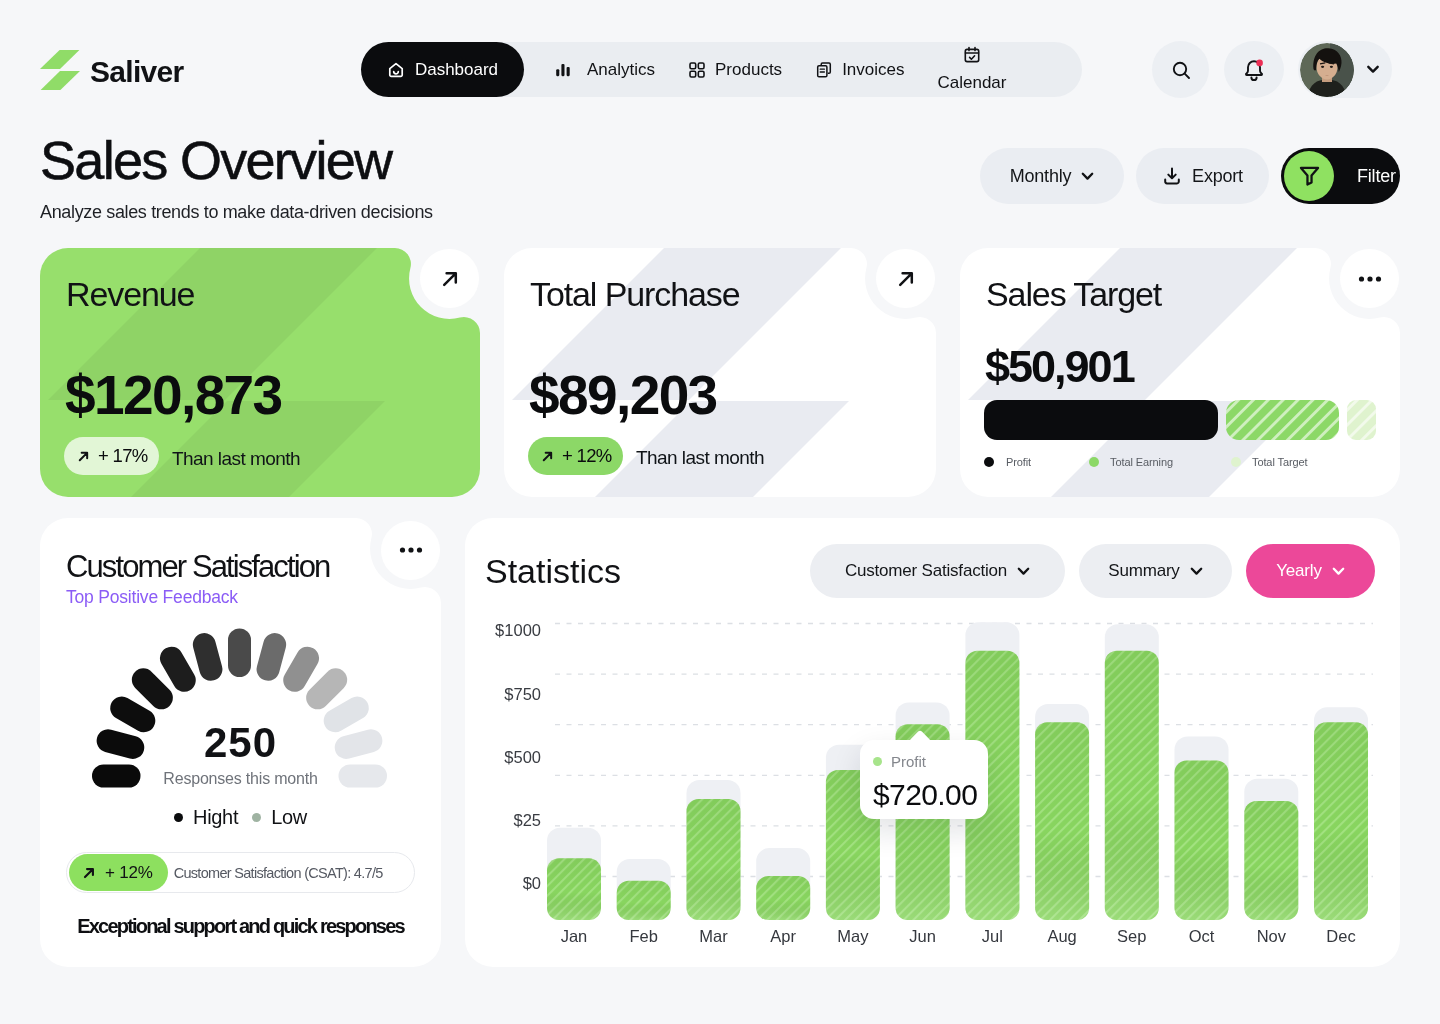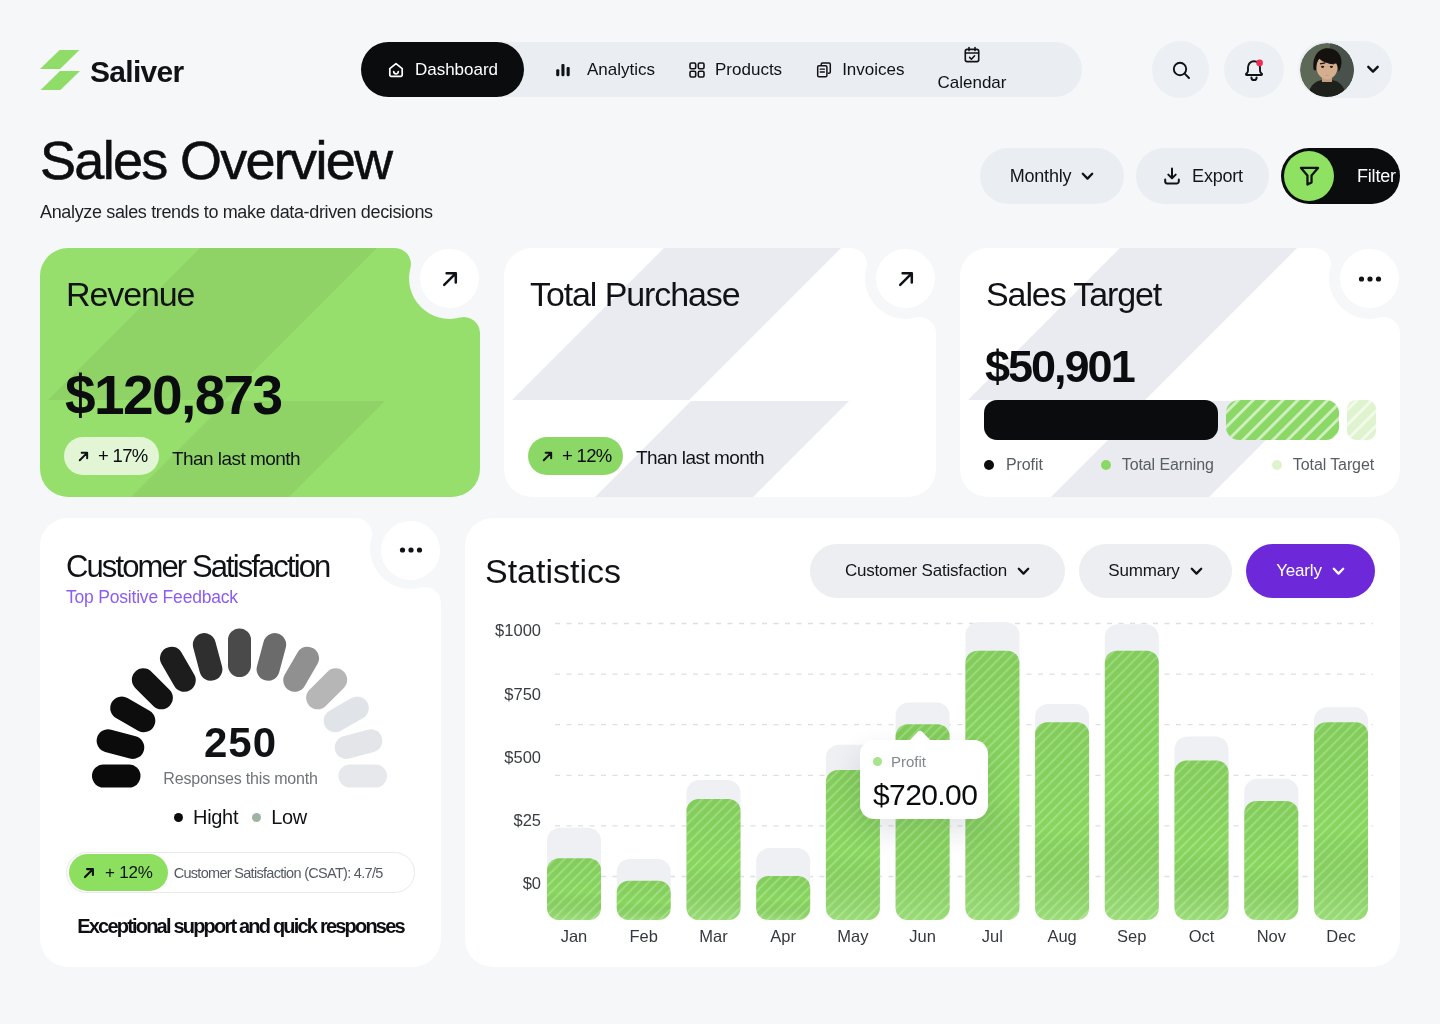--- a/index.html
+++ b/index.html
@@ -154,20 +154,21 @@
     </svg>
   <svg class="notch" width="110" height="110" viewBox="0 0 110 110">
       <path d="M 24.9 0 A 16 16 0 0 1 40.4 20.1 A 40.5 40.5 0 0 0 89.9 69.6 A 16 16 0 0 1 110 85.1 L 110 0 Z" fill="#F6F7F9"></path>
     </svg>
     <div class="cbtn">
       <svg width="24" height="24" viewBox="0 0 24 24" fill="none">
         <path d="M6.2 17.8 L17.2 6.8 M8.6 6.2 H17.8 V15.4" stroke="#111215" stroke-width="2.5" stroke-linecap="round" stroke-linejoin="round"></path>
       </svg>
     </div>
   <div class="ctitle">Total Purchase</div>
+  <div class="bignum" style="top:115px;">$89,203</div>
   <div class="badge" style="left:24px;top:189px;background:#8CD867;">
       <svg width="15" height="15" viewBox="0 0 18 18" fill="none">
         <path d="M4.5 13.5 L13 5 M6.8 4.6 H13.4 V11.2" stroke="#111215" stroke-width="2.4" stroke-linecap="round" stroke-linejoin="round"></path>
       </svg>
       <span>+ 12%</span>
     </div>
   <div class="tlm" style="left:132px;top:199px;">Than last month</div>
 </div>
 
 <div class="card" style="left:960px;top:248px;width:440px;height:249px;">
@@ -195,21 +196,21 @@
         </pattern>
     <pattern id="hp2" width="10.5" height="10.5" patternUnits="userSpaceOnUse" patternTransform="rotate(45)">
           <rect width="10.5" height="10.5" fill="#DFF3CE"></rect>
           <rect width="2.9" height="10.5" fill="#fff" opacity="0.6"></rect>
         </pattern>
       </defs>
     <rect x="0" y="0" width="234" height="40" rx="13" fill="#0B0C0E"></rect>
     <rect x="242" y="0" width="113" height="40" rx="13" fill="url(#hp)"></rect>
     <rect x="363" y="0" width="29" height="40" rx="9" fill="url(#hp2)"></rect>
   </svg>
-  <div class="abs" style="left:24px;top:208px;display:flex;align-items:center;font-size:16px;color:#585C63;letter-spacing:-0.1px;">
+  <div class="abs" style="left:24px;top:208px;display:flex;align-items:center;font-size:11px;color:#585C63;letter-spacing:-0.1px;">
     <span style="width:10px;height:10px;border-radius:50%;background:#0B0C0E;margin-right:12px;"></span>Profit
     <span style="width:10px;height:10px;border-radius:50%;background:#8CD867;margin-left:58px;margin-right:11px;"></span>Total Earning
     <span style="width:10px;height:10px;border-radius:50%;background:#DFF3CE;margin-left:58px;margin-right:11px;"></span>Total Target
   </div>
 </div>
 
 <div class="card" style="left:40px;top:518px;width:401px;height:449px;">
   <svg class="notch" width="110" height="110" viewBox="0 0 110 110">
       <path d="M 24.9 0 A 16 16 0 0 1 40.4 20.1 A 40.5 40.5 0 0 0 89.9 69.6 A 16 16 0 0 1 110 85.1 L 110 0 Z" fill="#F6F7F9"></path>
     </svg>
@@ -284,21 +285,21 @@
 </div>
 
 <div class="card" style="left:465px;top:518px;width:935px;height:449px;">
   <div class="ctitle" style="left:20px;top:34px;font-size:34px;letter-spacing:0;">Statistics</div>
   <div class="abs gpill" style="left:345px;top:26px;width:255px;height:54px;font-size:17px;background:#ECEEF2;">Customer Satisfaction <svg width="13" height="9" viewBox="0 0 13 9" fill="none">
         <path d="M1.8 1.8 L6.5 6.6 L11.2 1.8" stroke="#111215" stroke-width="2.3" stroke-linecap="round" stroke-linejoin="round"></path>
       </svg></div>
   <div class="abs gpill" style="left:614px;top:26px;width:153px;height:54px;font-size:17px;background:#ECEEF2;">Summary <svg width="13" height="9" viewBox="0 0 13 9" fill="none">
         <path d="M1.8 1.8 L6.5 6.6 L11.2 1.8" stroke="#111215" stroke-width="2.3" stroke-linecap="round" stroke-linejoin="round"></path>
       </svg></div>
-  <div class="abs gpill" style="left:781px;top:26px;width:129px;height:54px;font-size:17px;background:#6d28d9;color:#fff;">Yearly <svg width="13" height="9" viewBox="0 0 13 9" fill="none">
+  <div class="abs gpill" style="left:781px;top:26px;width:129px;height:54px;font-size:17px;background:#ec4899;color:#fff;">Yearly <svg width="13" height="9" viewBox="0 0 13 9" fill="none">
         <path d="M1.8 1.8 L6.5 6.6 L11.2 1.8" stroke="#ffffff" stroke-width="2.3" stroke-linecap="round" stroke-linejoin="round"></path>
       </svg></div>
   <div class="abs" style="left:0;top:0;"><svg class="chart" width="935" height="449" viewBox="0 0 935 449">
         <defs>
           <pattern id="hb" width="6.9" height="6.9" patternUnits="userSpaceOnUse" patternTransform="rotate(45)">
             <rect width="6.9" height="6.9" fill="#88D55F"></rect>
             <rect x="0" width="2.1" height="6.9" fill="#A2E280"></rect>
           </pattern>
           <linearGradient id="bg1" x1="0" y1="0" x2="0" y2="1">
             <stop offset="0" stop-color="#000000" stop-opacity="0.045"></stop>

